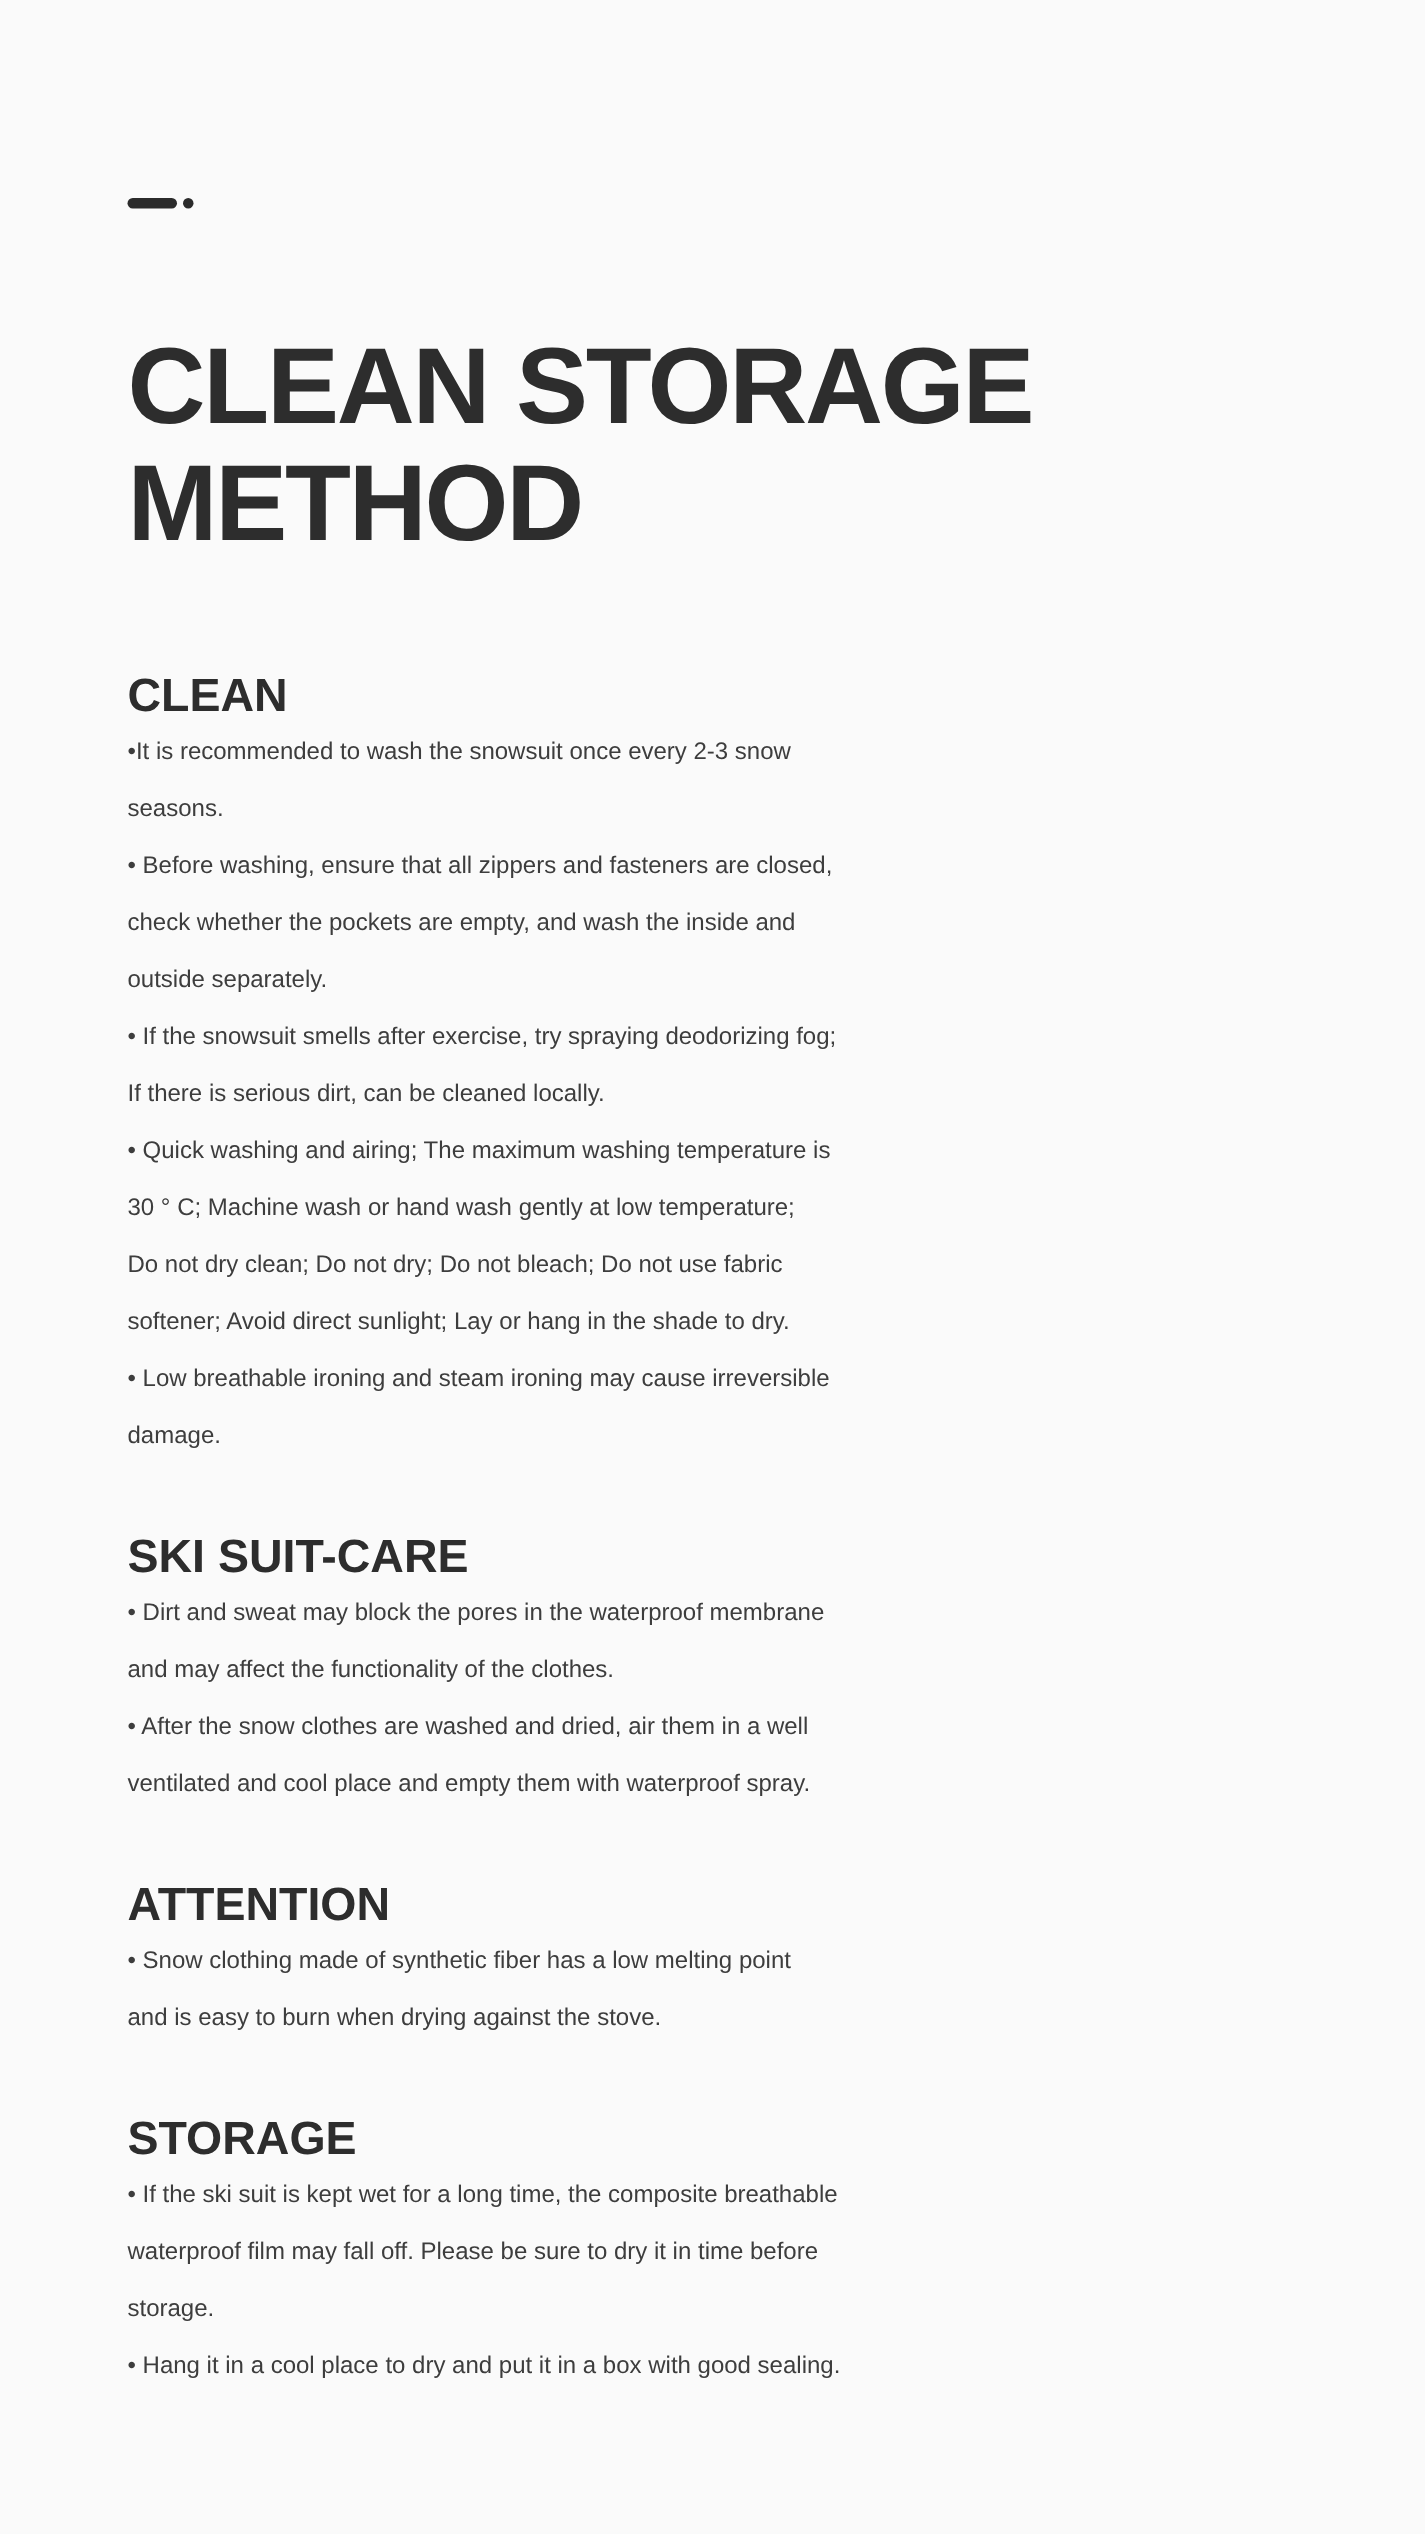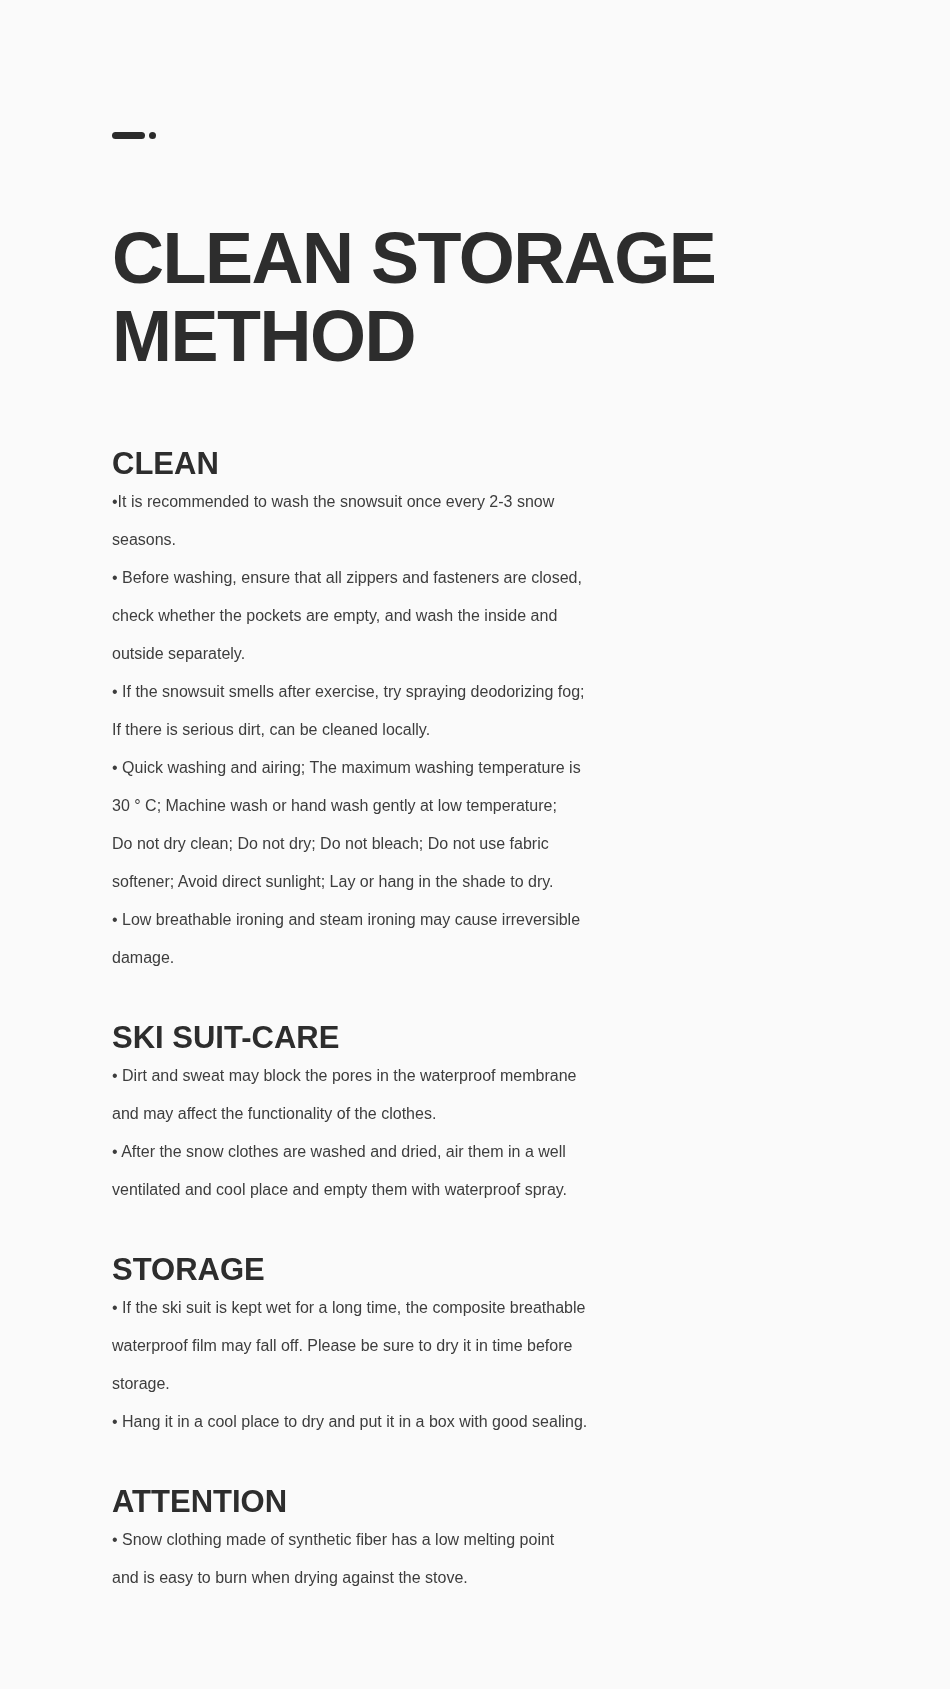--- a/index.html
+++ b/index.html
@@ -11,21 +11,21 @@
   * { box-sizing: border-box; }
   html, body { margin: 0; padding: 0; }
   body {
     width: 950px;
     height: 1689px;
     background: var(--background);
     font-family: "Liberation Sans", sans-serif;
     overflow: hidden;
   }
   .doc {
-    padding: 131px 20px 0 112px;
+    padding: 131px 20px 0 85px;
     width: 902px;
   }
   .deco {
     display: flex;
     align-items: center;
     height: 8px;
   }
   .dash {
     display: inline-block;
     width: 33px;
@@ -100,26 +100,26 @@
 
   <section>
     <h2 class="section-title">SKI SUIT-CARE</h2>
     <p class="bullet">• Dirt and sweat may block the pores in the waterproof membrane
 and may affect the functionality of the clothes.</p>
     <p class="bullet">• After the snow clothes are washed and dried, air them in a well
 ventilated and cool place and empty them with waterproof spray.</p>
   </section>
 
   <section>
+    <h2 class="section-title">ATTENTION</h2>
+    <p class="bullet">• Snow clothing made of synthetic fiber has a low melting point
+and is easy to burn when drying against the stove.</p>
+  </section>
+
+  <section>
     <h2 class="section-title">STORAGE</h2>
     <p class="bullet">• If the ski suit is kept wet for a long time, the composite breathable
 waterproof film may fall off. Please be sure to dry it in time before
 storage.</p>
     <p class="bullet">• Hang it in a cool place to dry and put it in a box with good sealing.</p>
   </section>
 
-  <section>
-    <h2 class="section-title">ATTENTION</h2>
-    <p class="bullet">• Snow clothing made of synthetic fiber has a low melting point
-and is easy to burn when drying against the stove.</p>
-  </section>
-
 </div>
 
 </body></html>

